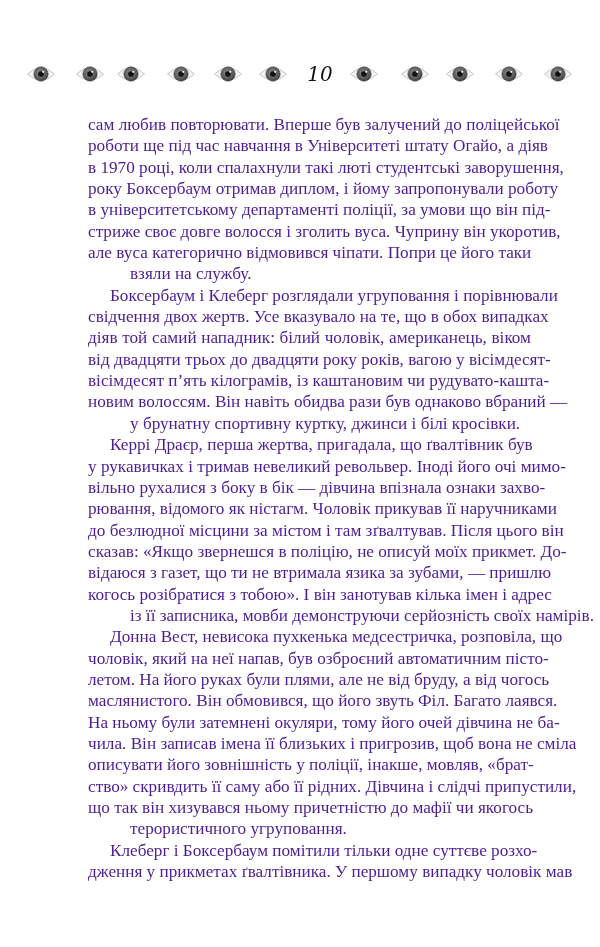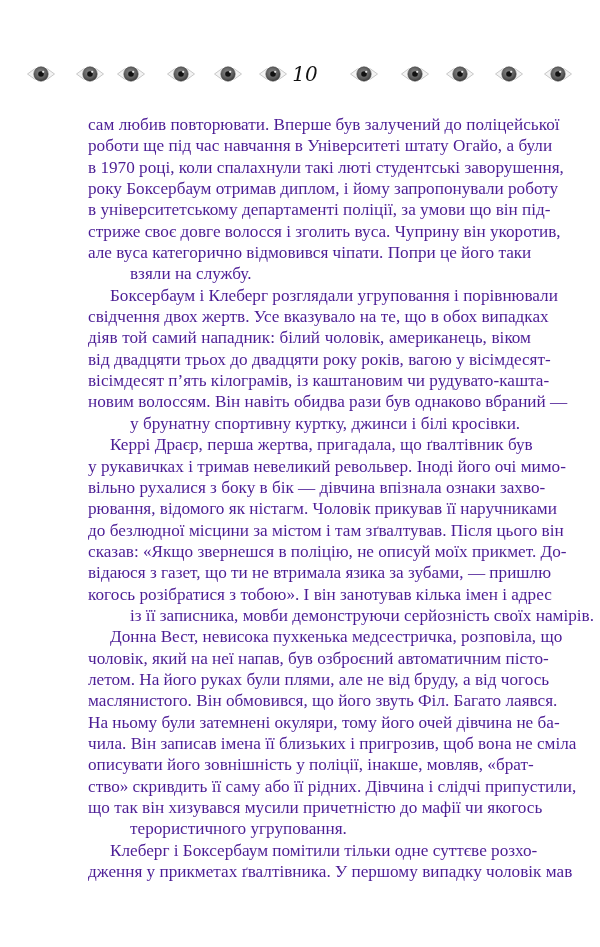--- a/index.html
+++ b/index.html
@@ -1,20 +1,20 @@
 <!DOCTYPE html>
 <html><head>
 <meta charset="utf-8">
 <style>
   html, body { margin: 0; padding: 0; background: #ffffff; }
   body { width: 600px; height: 947px; position: relative; overflow: hidden; }
   .header { position: absolute; top: 58px; left: 0; width: 600px; height: 34px; }
   .eye { position: absolute; top: 4px; width: 30px; height: 24px; }
   .eye svg { width: 30px; height: 24px; display: block; }
-  .page-num { position: absolute; top: 0px; left: 290px; width: 30px; text-align: center;
+  .page-num { position: absolute; top: 0px; left: 305px; width: 30px; text-align: center;
     font-family: "DejaVu Serif", serif; font-style: italic; font-size: 20px; color: #111; line-height: 32px; }
   .body-text { position: absolute; top: 114px; left: 88px; width: 443px;
     font-family: "Liberation Serif", serif; font-size: 17.2px; line-height: 21.35px; color: #4c1d95; }
   .line { display: block; white-space: nowrap; text-align: justify; text-align-last: justify; height: 21.35px; overflow: visible; }
   .line.last { text-align-last: left; margin-left: 42px; }
   .line.indent { text-indent: 22px; }
 </style>
 </head>
 <body>
 
@@ -187,21 +187,21 @@
       <circle cx="15" cy="12" r="2.8" fill="#111"></circle>
       <circle cx="17.2" cy="9.8" r="1.1" fill="#e8e8e8"></circle>
     </svg>
   </div>
     </div>
 </div>
 
 <div class="body-text" id="body-text">
     <div>
       <span class="line">сам любив повторювати. Вперше був залучений до поліцейської</span>
-      <span class="line">роботи ще під час навчання в Університеті штату Огайо, а були</span>
+      <span class="line">роботи ще під час навчання в Університеті штату Огайо, а діяв</span>
       <span class="line">в 1970 році, коли спалахнули такі люті студентські заворушення,</span>
       <span class="line">року Боксербаум отримав диплом, і йому запропонували роботу</span>
       <span class="line">в університетському департаменті поліції, за умови що він під-</span>
       <span class="line">стриже своє довге волосся і зголить вуса. Чуприну він укоротив,</span>
       <span class="line">але вуса категорично відмовився чіпати. Попри це його таки</span>
       <span class="line last">взяли на службу.</span>
     </div>
     <div>
       <span class="line indent">Боксербаум і Клеберг розглядали угруповання і порівнювали</span>
       <span class="line">свідчення двох жертв. Усе вказувало на те, що в обох випадках</span>
@@ -224,20 +224,20 @@
     </div>
     <div>
       <span class="line indent">Донна Вест, невисока пухкенька медсестричка, розповіла, що</span>
       <span class="line">чоловік, який на неї напав, був озброєний автоматичним пісто-</span>
       <span class="line">летом. На його руках були плями, але не від бруду, а від чогось</span>
       <span class="line">маслянистого. Він обмовився, що його звуть Філ. Багато лаявся.</span>
       <span class="line">На ньому були затемнені окуляри, тому його очей дівчина не ба-</span>
       <span class="line">чила. Він записав імена її близьких і пригрозив, щоб вона не сміла</span>
       <span class="line">описувати його зовнішність у поліції, інакше, мовляв, «брат-</span>
       <span class="line">ство» скривдить її саму або її рідних. Дівчина і слідчі припустили,</span>
-      <span class="line">що так він хизувався мусили причетністю до мафії чи якогось</span>
+      <span class="line">що так він хизувався ньому причетністю до мафії чи якогось</span>
       <span class="line last">терористичного угруповання.</span>
     </div>
     <div>
       <span class="line indent">Клеберг і Боксербаум помітили тільки одне суттєве розхо-</span>
       <span class="line">дження у прикметах ґвалтівника. У першому випадку чоловік мав</span>
     </div>
   </div>
 
 </body></html>

